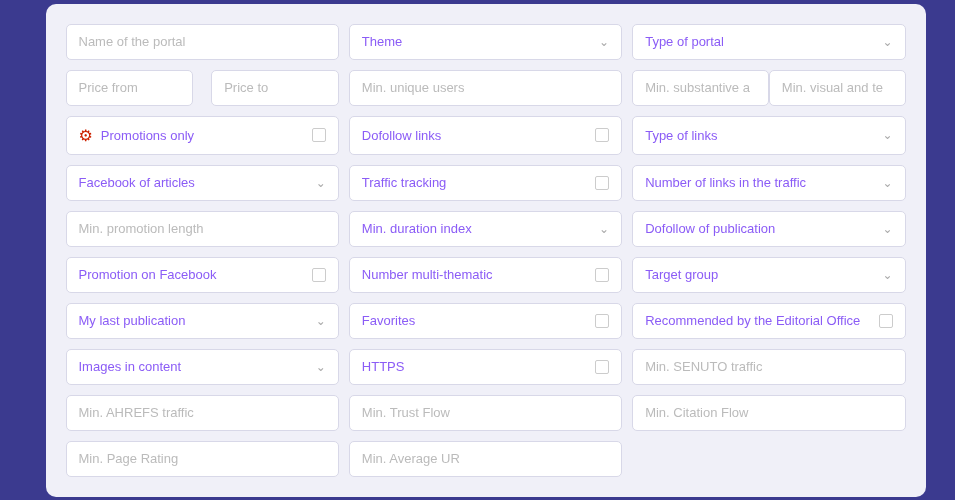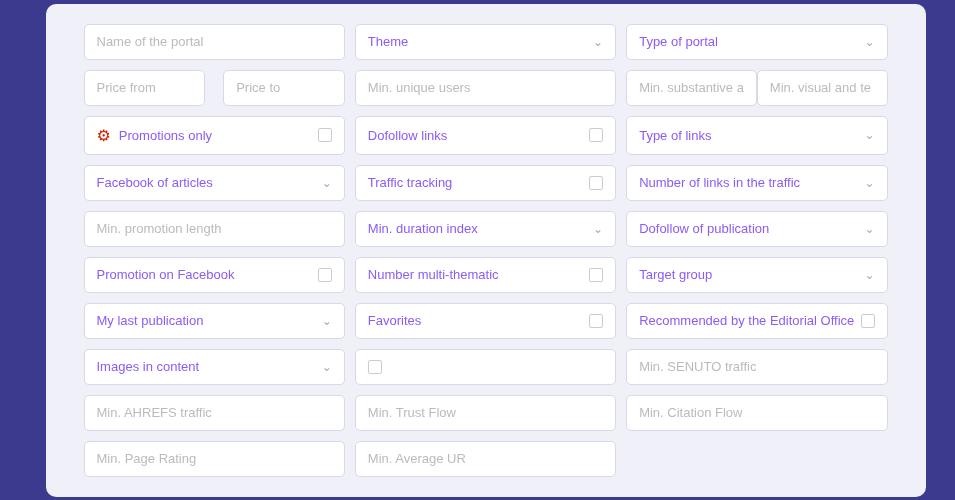--- a/index.html
+++ b/index.html
@@ -10,21 +10,21 @@
       display: flex;
       align-items: center;
       justify-content: center;
       min-height: 100vh;
       width: 955px;
       height: 500px;
     }
     .card {
       background: #f0f0f8;
       border-radius: 10px;
-      padding: 20px 38px;
+      padding: 20px 20px;
       width: 880px;
       margin-left: 16px;
     }
     .field {
       background: #fff;
       border: 1px solid #d8d8e8;
       border-radius: 5px;
       padding: 9px 12px;
       display: flex;
       align-items: center;
@@ -195,20 +195,21 @@
         <div class="checkbox"></div>
       </div>
     </div>
 
     <div class="form-row">
       <div class="field">
         <span class="field-label">Images in content</span>
         <span class="chevron">⌄</span>
       </div>
       <div class="field">
+        <span class="field-label">HTTPS</span>
         <div class="checkbox"></div>
       </div>
       <div class="field">
         <input type="text" placeholder="Min. SENUTO traffic" style="">
       </div>
     </div>
 
     <div class="form-row">
       <div class="field">
         <input type="text" placeholder="Min. AHREFS traffic" style="">

